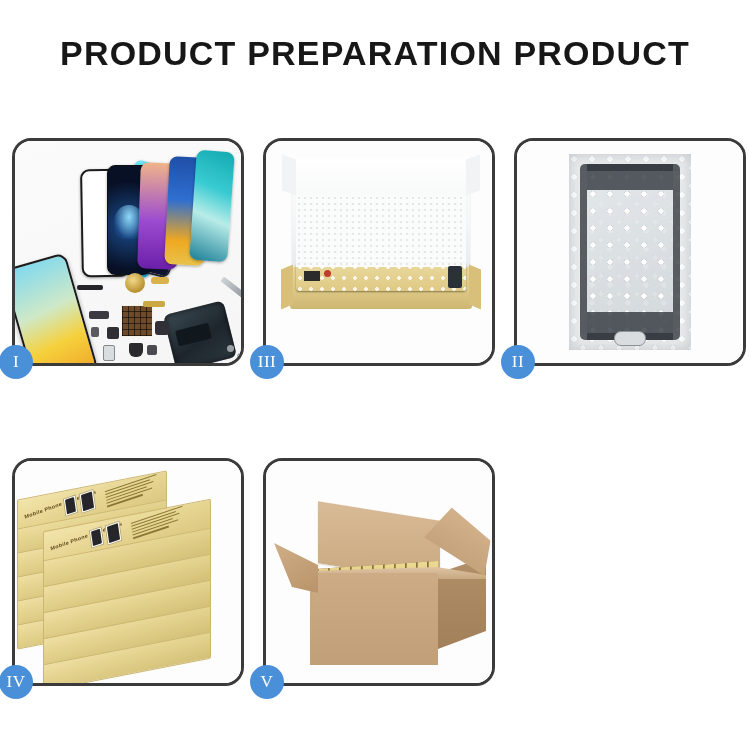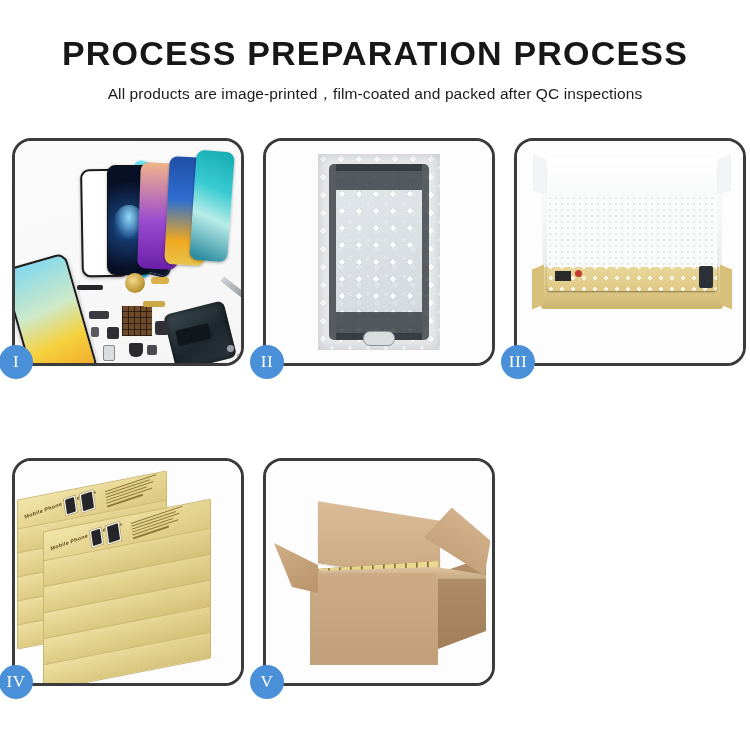--- a/index.html
+++ b/index.html
@@ -349,22 +349,21 @@
   .w-shadow{
     position:absolute;left:150px;top:6px;width:56px;height:26px;
     background:rgba(235,238,240,.9);
     clip-path:polygon(10px 0,100% 6px,88% 26px,0 16px);
   }
 </style>
 </head>
 <body>
 
 <div class="header">
-  <div class="title">PROCESS PREPARATION PROCESS</div>
-  <div class="subtitle">All products are image-printed，film-coated and packed after QC inspections</div>
+  <div class="title">PRODUCT PREPARATION PRODUCT</div>
 </div>
 
 <div class="grid">
 
   <div class="panel">
     <div class="panel-inner p1">
       <div class="fan">
         <div class="ph ph1"></div>
         <div class="ph ph2"></div>
         <div class="ph ph3"></div>
@@ -393,39 +392,39 @@
         <div class="pt flex10"></div>
         <div class="pt screw1"></div>
         <div class="pt screw2"></div>
       </div>
     </div>
     <div class="badge">I</div>
   </div>
 
   <div class="panel">
     <div class="panel-inner">
-      <div class="bw">
-        <div class="bw-glass"></div>
-        <div class="bw-home"></div>
-      </div>
-    </div>
-    <div class="badge">II</div>
-  </div>
-
-  <div class="panel">
-    <div class="panel-inner">
       <div class="p3lid"></div>
       <div class="p3foam"></div>
       <div class="p3tray"></div>
       <div class="p3screen">
         <div class="p3label"></div>
         <div class="p3red"></div>
       </div>
     </div>
     <div class="badge">III</div>
+  </div>
+
+  <div class="panel">
+    <div class="panel-inner">
+      <div class="bw">
+        <div class="bw-glass"></div>
+        <div class="bw-home"></div>
+      </div>
+    </div>
+    <div class="badge">II</div>
   </div>
 
   <div class="panel">
     <div class="panel-inner">
       <div class="stack">
         <div class="sbox sb-e"></div>
         <div class="sbox sb-d"></div>
         <div class="sbox sb-c"></div>
         <div class="sbox sb-b"></div>
         <div class="sbox sb-a"></div>

